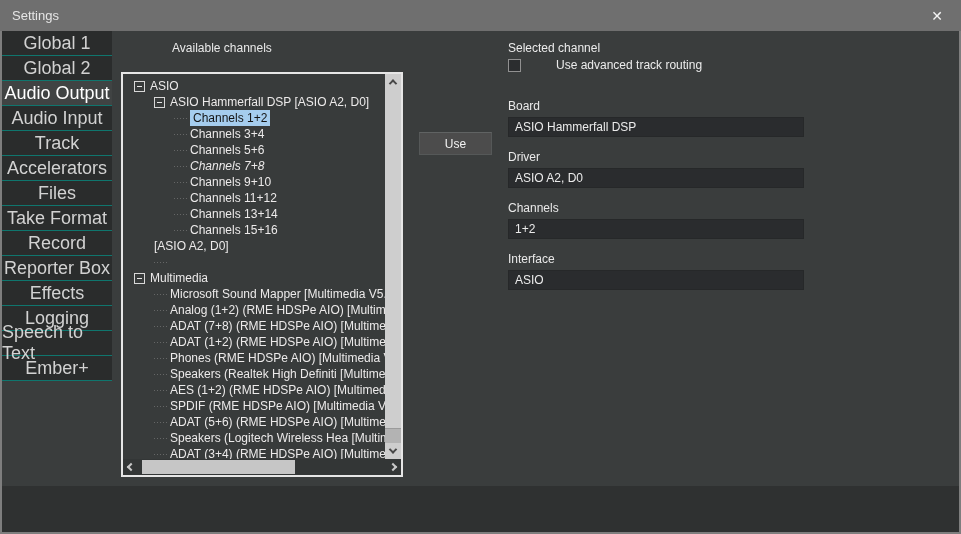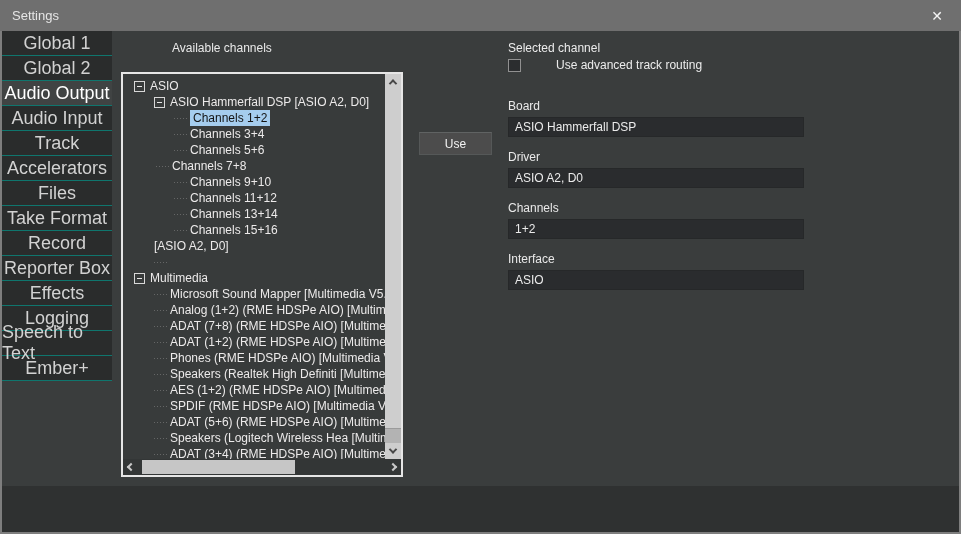--- a/index.html
+++ b/index.html
@@ -148,21 +148,21 @@
           <div class="tree-row" style="padding-left: 51px;">
 
     <span class="dots"></span>
     <span class="tree-label">Channels 3+4</span>
   </div>
           <div class="tree-row" style="padding-left: 51px;">
 
     <span class="dots"></span>
     <span class="tree-label">Channels 5+6</span>
   </div>
-          <div class="tree-row" style="padding-left: 33px;">
+          <div class="tree-row" style="padding-left: 51px; font-style: italic;">
 
     <span class="dots"></span>
     <span class="tree-label">Channels 7+8</span>
   </div>
           <div class="tree-row" style="padding-left: 51px;">
 
     <span class="dots"></span>
     <span class="tree-label">Channels 9+10</span>
   </div>
           <div class="tree-row" style="padding-left: 51px;">

